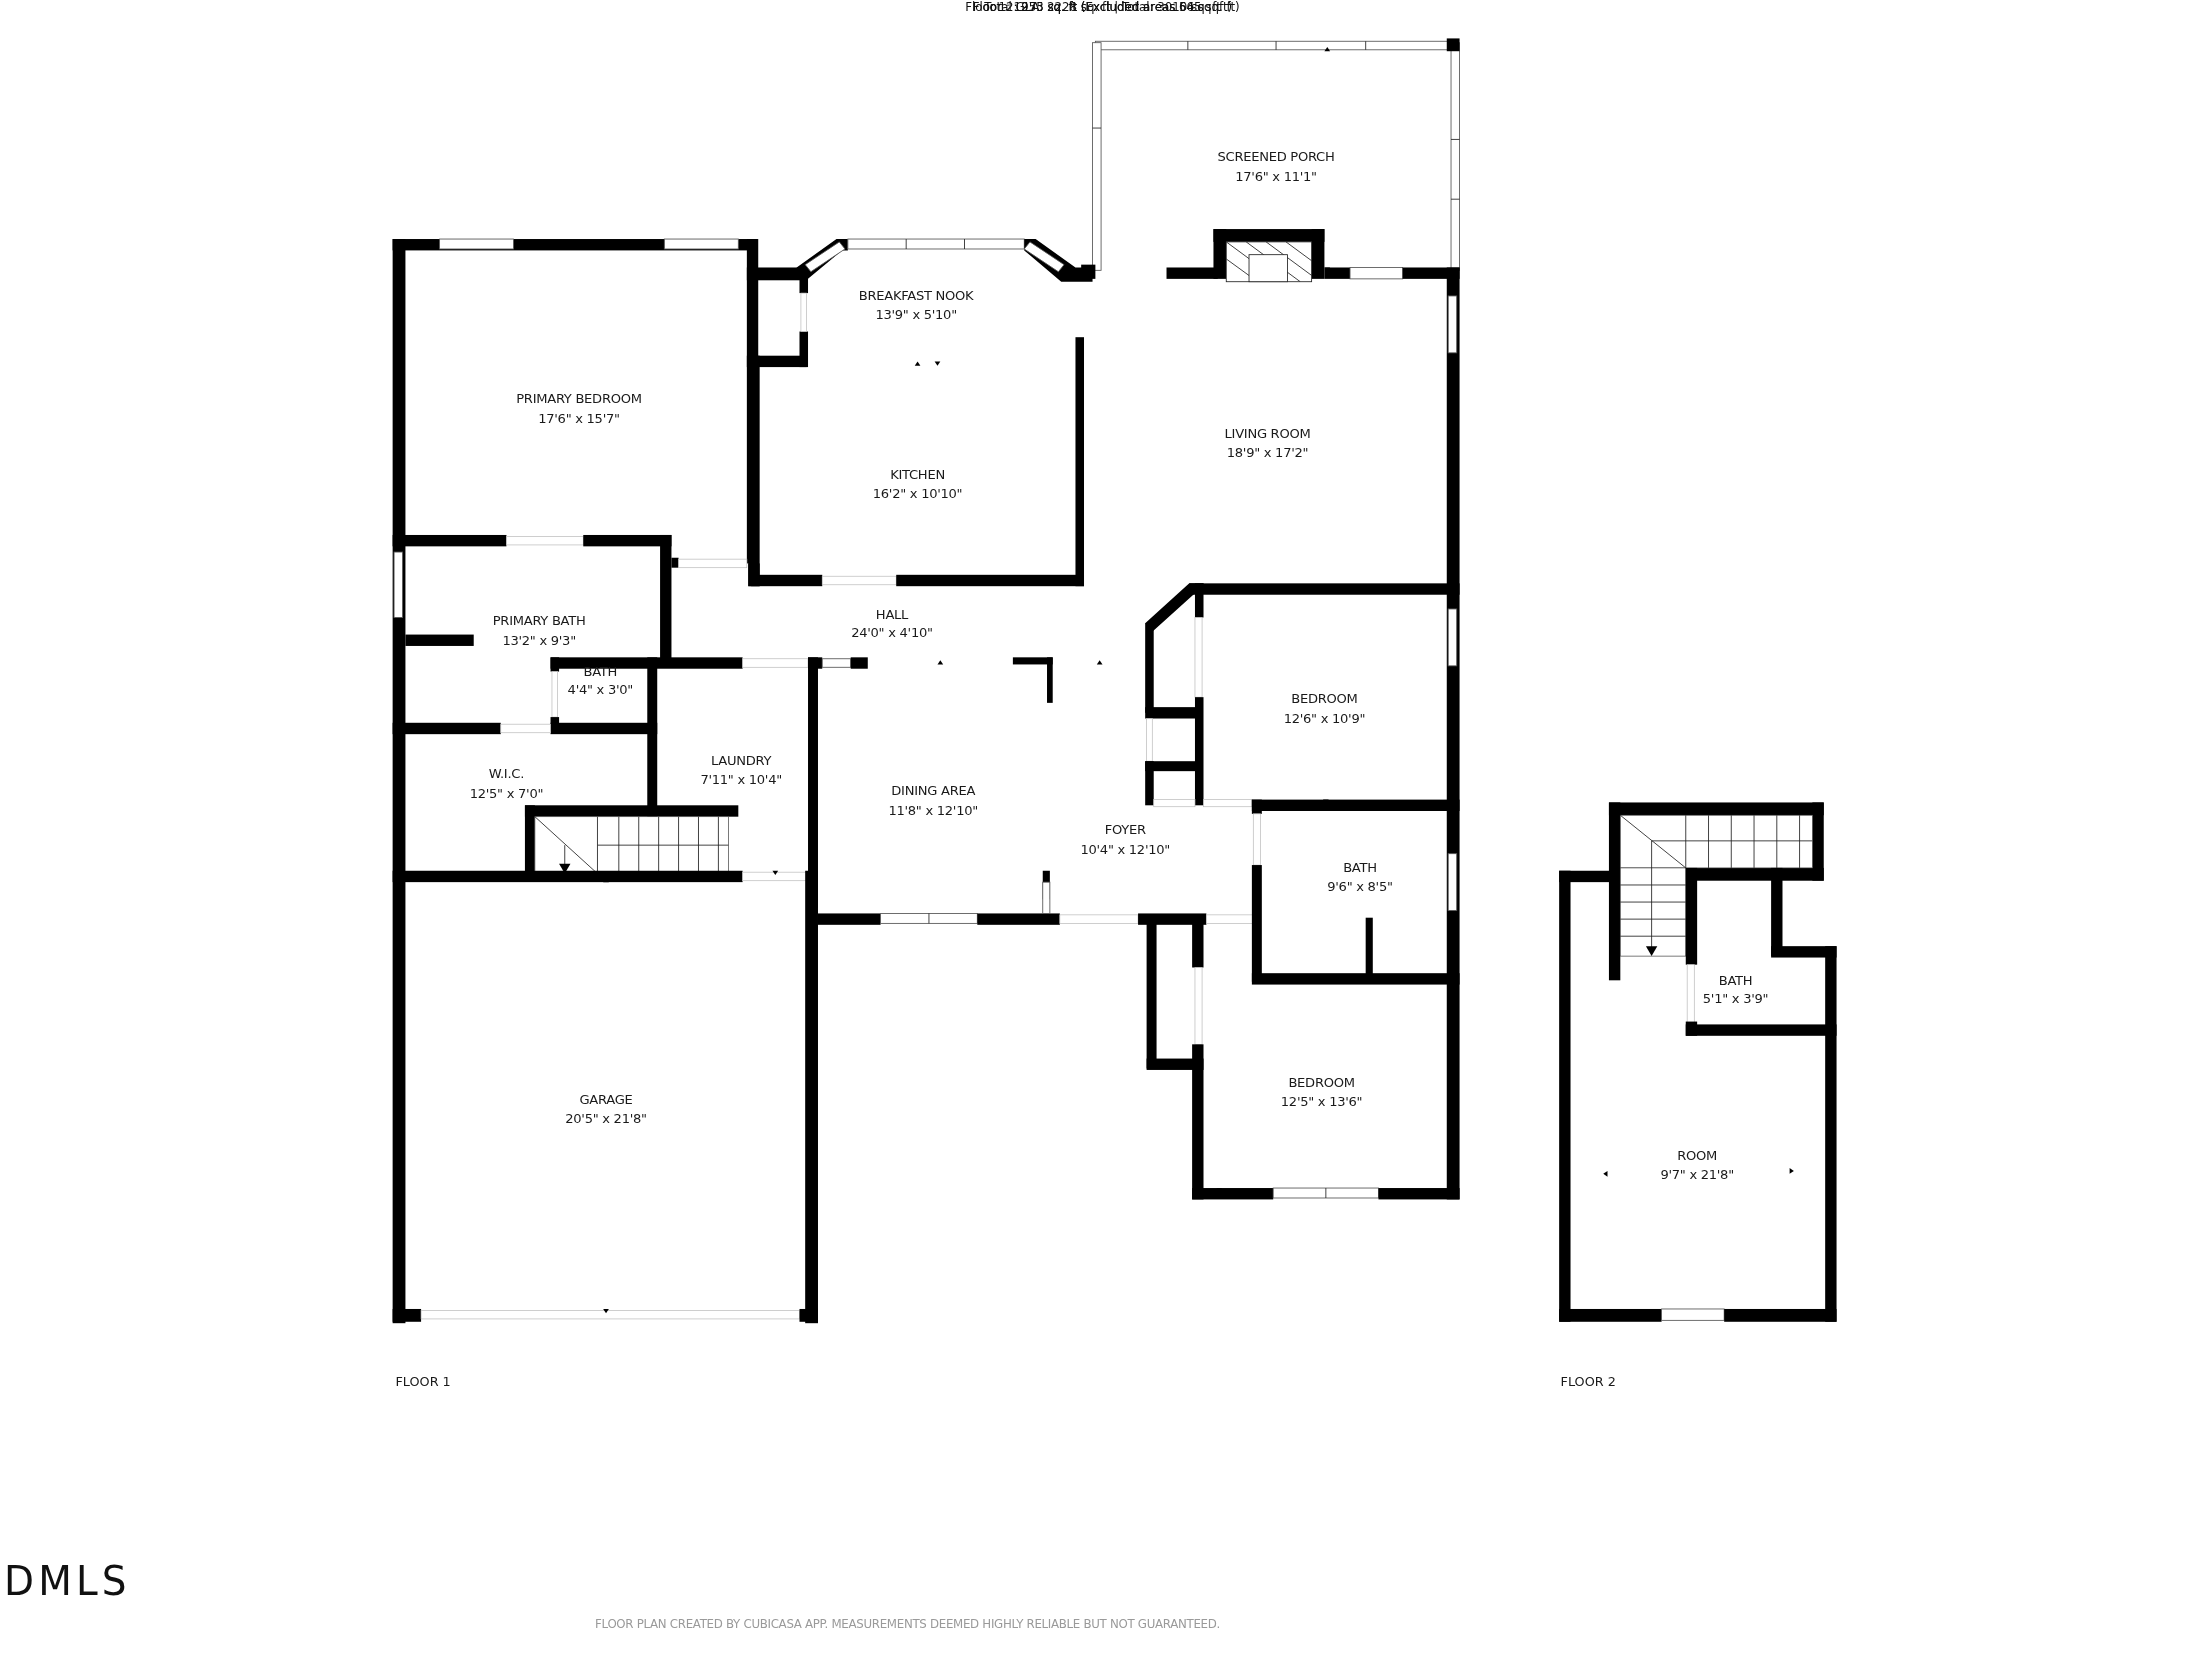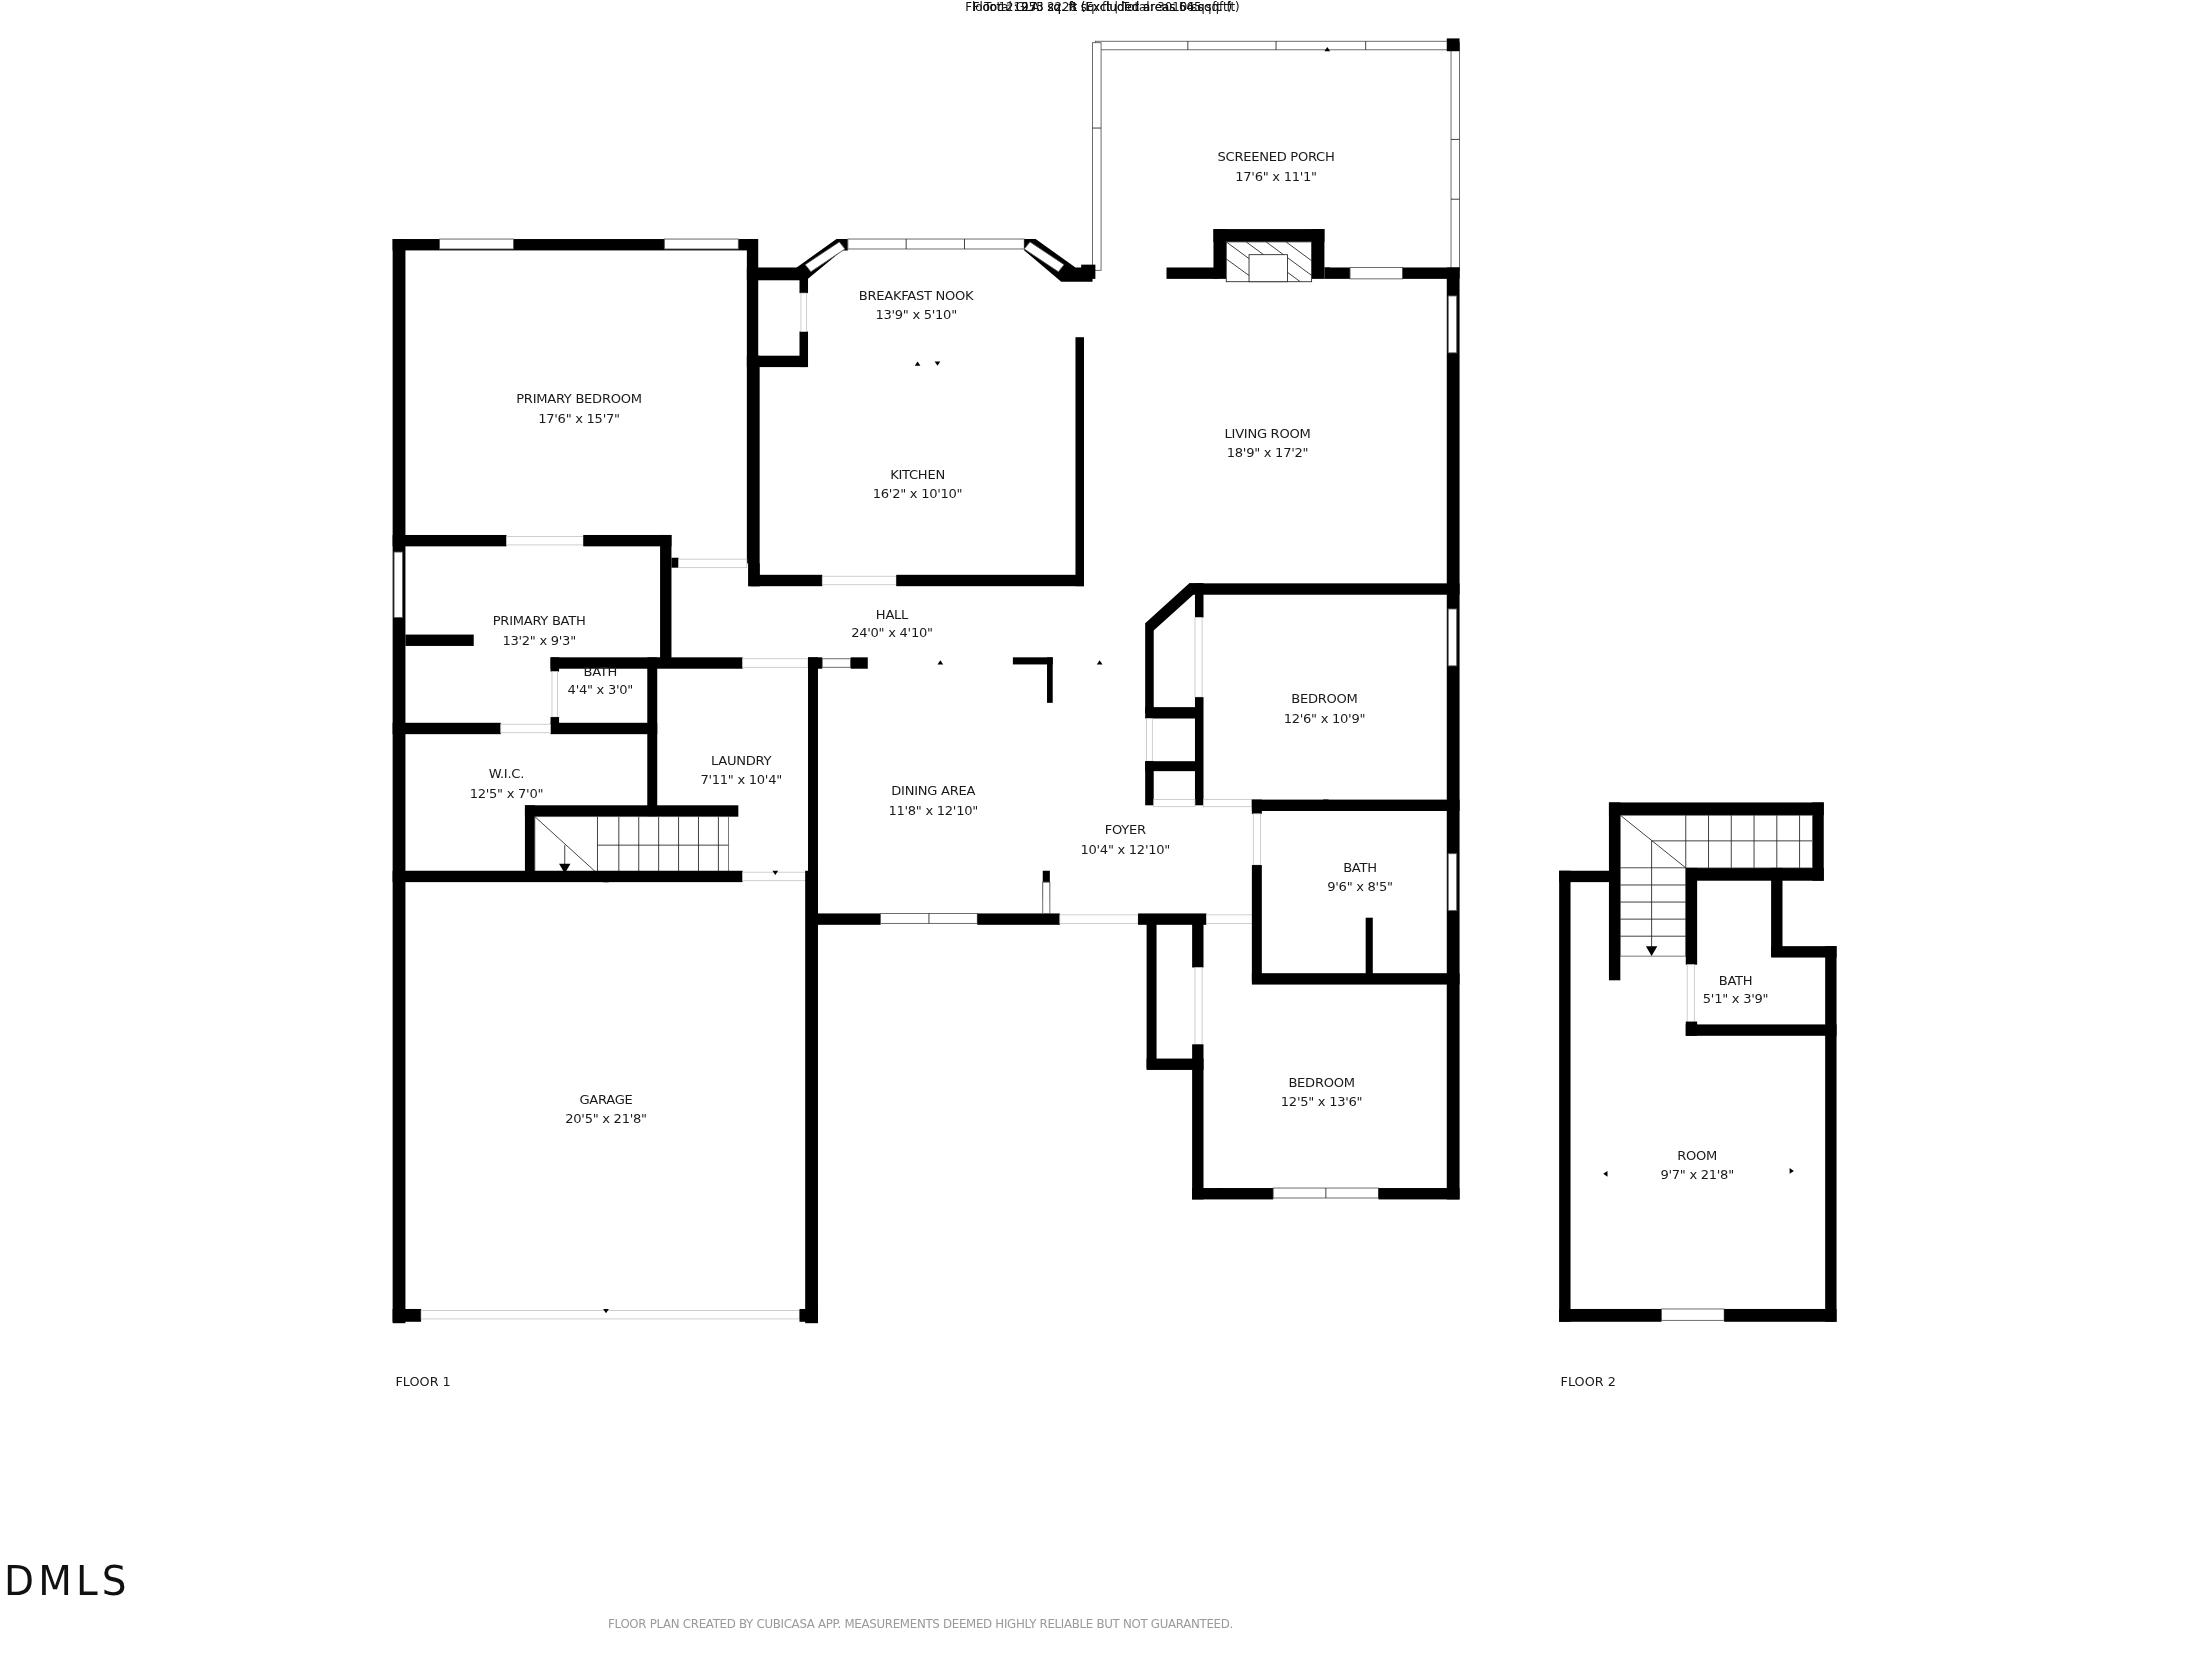--- a/index.html
+++ b/index.html
@@ -6,21 +6,21 @@
   body { width:2205px; height:1654px; position:relative; overflow:hidden; font-family:"DejaVu Sans", sans-serif; }
   #plan { position:absolute; left:0; top:0; width:2205px; height:1654px; }
   .room-label { font-family:"DejaVu Sans", sans-serif; font-size:9.2px; fill:#1a1a1a; text-anchor:middle; letter-spacing:-0.2px; }
   .floor-label { font-family:"DejaVu Sans", sans-serif; font-size:9px; fill:#1a1a1a; }
   .wall { fill:#000; }
   .win { fill:#fff; stroke:#555; stroke-width:0.6; }
   .door { fill:#fff; stroke:#bbb; stroke-width:0.5; }
   .thin { stroke:#222; stroke-width:0.6; fill:none; }
   .marker { fill:#000; }
   .summary { position:absolute; left:0; width:2205px; text-align:center; color:#111; font-family:"DejaVu Sans", sans-serif; }
-  .disclaimer { position:absolute; top:1617px; left:0; width:1815px; text-align:center; font-size:11.8px; color:#9a9a9a; font-family:"DejaVu Sans", sans-serif; letter-spacing:-0.3px;padding-left:13px; }
+  .disclaimer { position:absolute; top:1617px; left:0; width:1815px; text-align:center; font-size:11.8px; color:#9a9a9a; font-family:"DejaVu Sans", sans-serif; letter-spacing:-0.3px; }
   .mls { position:absolute; left:4.4px; top:1557px; font-size:41px; font-weight:200; color:#111; letter-spacing:4.4px; font-family:"DejaVu Sans", sans-serif; -webkit-text-stroke:0; font-weight:normal; transform:scaleX(0.95); transform-origin:left; }
 </style>
 </head>
 <body>
 
 <svg id="plan" viewBox="0 0 1550 1162.5" preserveAspectRatio="none" xmlns="http://www.w3.org/2000/svg">
 
   <g>
 
     <g>

